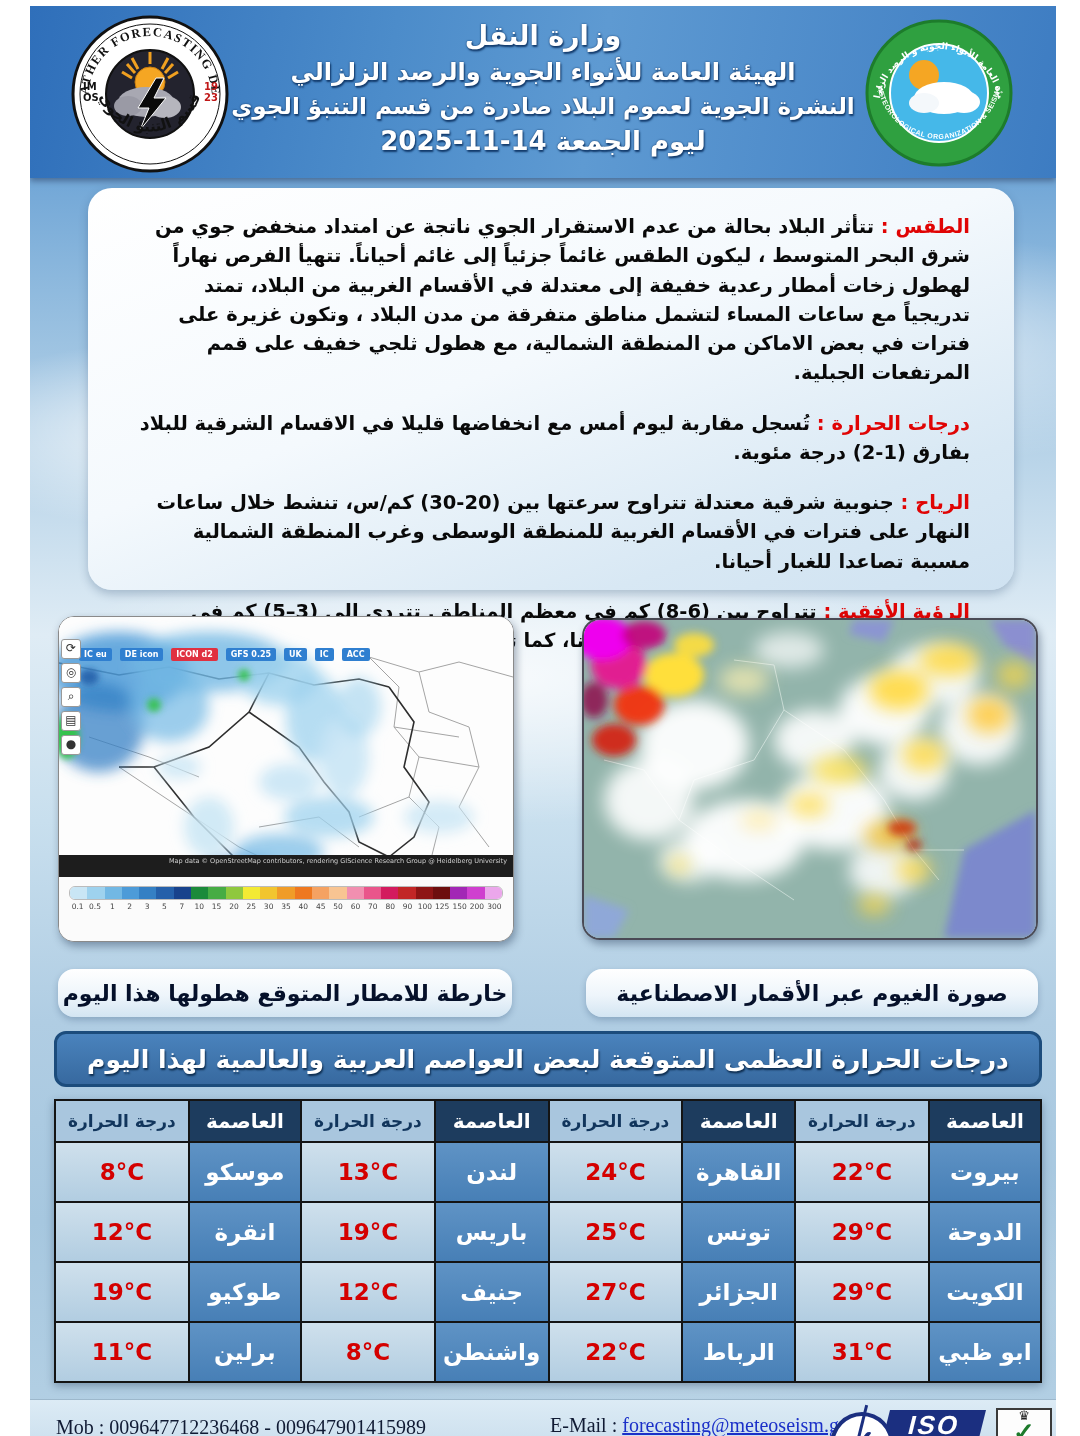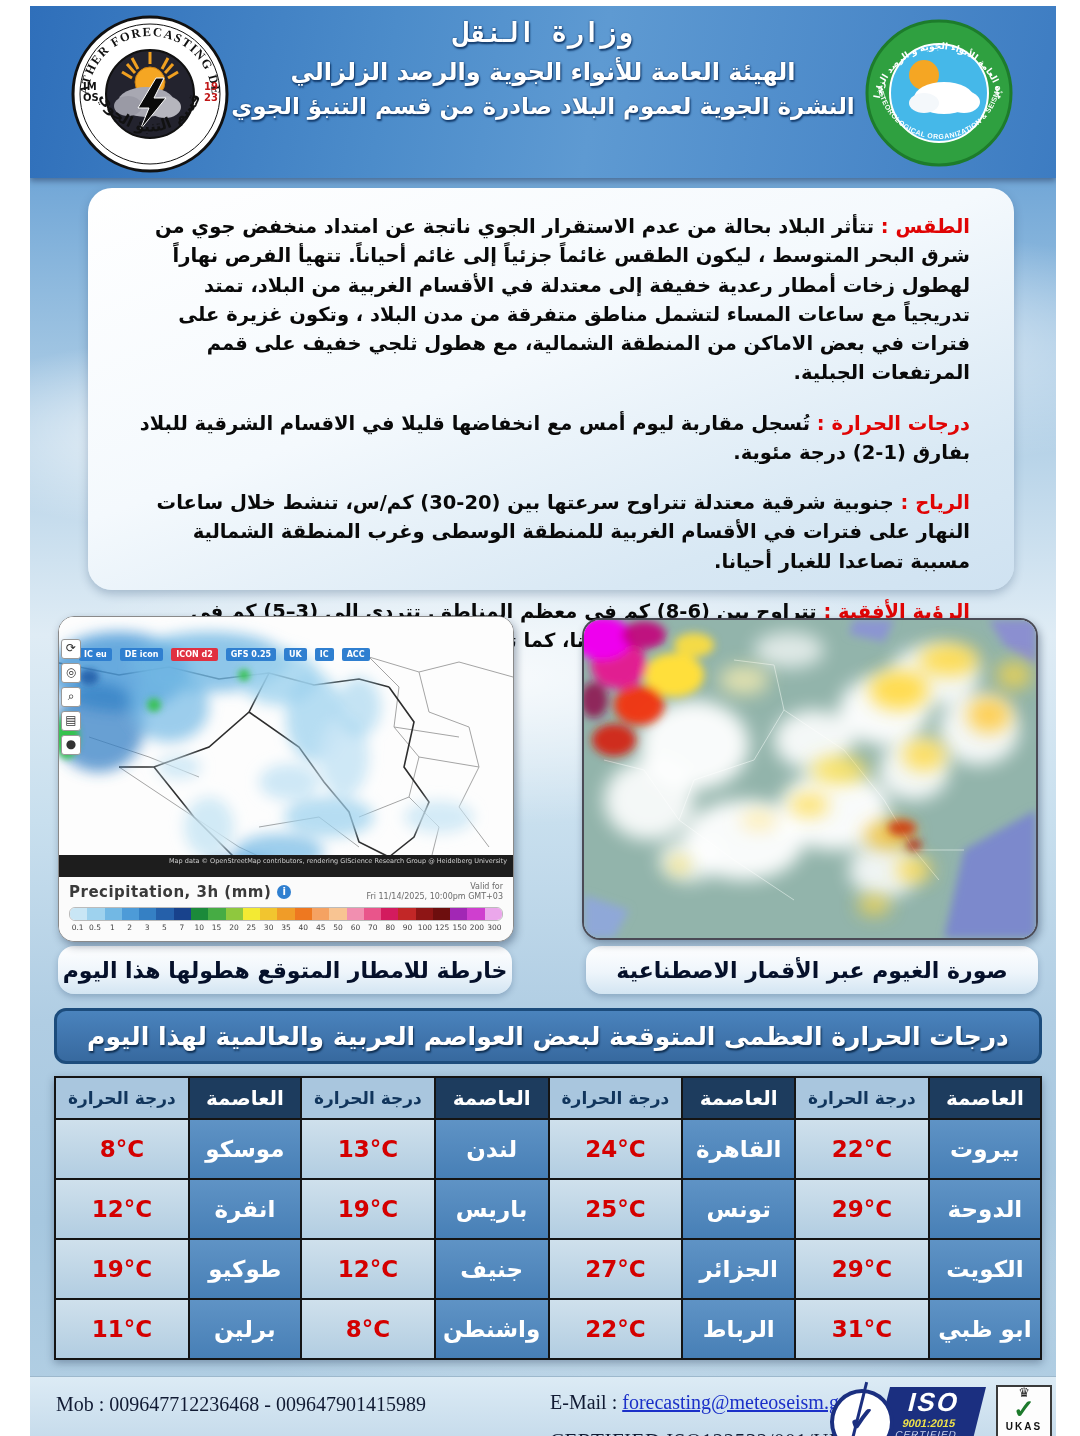--- a/index.html
+++ b/index.html
@@ -13,21 +13,21 @@
       radial-gradient(ellipse 720px 230px at 60% 88%, rgba(255,255,255,.45), transparent 70%),
       linear-gradient(180deg,#4a8ccb 0%,#669fd4 9%,#8cb8dd 19%,#b7d3e8 31%,#dfecf5 44%,#c8dfee 57%,#b0cde3 71%,#a6c7df 85%,#b4d0e4 100%);
   }
   
   .header-band{position:relative;height:172px;
     background:linear-gradient(100deg,#2f6fba 0%,#4c8cca 35%,#5e9ad2 55%,#3d7cc2 100%);
     box-shadow:0 3px 6px rgba(0,0,30,.35);}
   .title-stack{position:absolute;left:0;right:0;top:10px;text-align:center;color:#fff;
     font-weight:bold;text-shadow:1px 2px 2px #123a6b,0 0 2px #123a6b;}
   .title-stack div{line-height:1.45;}
-  .t1{font-size:27px;font-family:Liberation Mono, monospace;} .t2{font-size:24px;} .t3{font-size:23px;} .t4{font-size:26px;letter-spacing:1px;}
+  .t1{font-size:27px;} .t2{font-size:24px;} .t3{font-size:23px;} .t4{font-size:26px;letter-spacing:1px;}
   .logo{position:absolute;top:8px;}
   .logo-left{left:40px;} .logo-right{right:42px;top:12px;}
   
   .text-panel{margin:10px 42px 0 58px;height:402px;border-radius:24px;
     background:linear-gradient(160deg,#ffffff 0%,#f4f9fd 45%,#d8e8f4 80%,#cfe2f1 100%);
     box-shadow:0 4px 10px rgba(20,50,90,.25);
     padding:24px 44px 10px 44px;box-sizing:border-box;
     direction:rtl;text-align:right;color:#090909;font-weight:bold;font-size:19.5px;line-height:1.5;}
   .text-panel p{margin:0 0 21px 0;}
   .sec-label{color:#e00404;font-weight:bold;}
@@ -52,21 +52,21 @@
   .info-i{display:inline-block;width:14px;height:14px;border-radius:50%;background:#2f7fd0;color:#fff;
     font-size:10px;line-height:14px;text-align:center;font-weight:bold;vertical-align:2px;margin-left:6px;}
   .valid-box{text-align:right;color:#6a6a6a;font-size:8px;line-height:1.3;}
   .legend-bar{display:flex;height:12px;margin-top:4px;border-radius:6px;overflow:hidden;border:1px solid #bbb;}
   .leg-seg{flex:1;}
   .legend-labels{display:flex;margin-top:2px;}
   .leg-lab{flex:1;font-size:7.5px;color:#444;text-align:center;}
   .sat-panel{width:452px;height:318px;border-radius:18px;overflow:hidden;border:2px solid #4a4a55;
     box-shadow:2px 4px 8px rgba(20,40,70,.4);position:relative;margin-top:2px;}
   
-  .captions-row{display:flex;justify-content:space-between;margin:4px 18px 0 28px;}
+  .captions-row{display:flex;justify-content:space-between;margin:27px 18px 0 28px;}
   .caption-pill{height:48px;border-radius:16px;display:flex;align-items:center;justify-content:center;
     background:linear-gradient(180deg,#ffffff 0%,#eef5fb 55%,#d3e5f2 100%);
     box-shadow:0 3px 6px rgba(20,50,90,.25);
     color:#05102a;font-weight:bold;font-size:22px;direction:rtl;}
   .caption-left{width:454px;} .caption-right{width:452px;}
   
   .banner{margin:14px 14px 0 24px;height:50px;border:3px solid #1c4c7c;border-radius:12px;
     background:linear-gradient(180deg,#4a83bd 0%,#37699f 100%);
     display:flex;align-items:center;justify-content:center;direction:rtl;
     color:#fff;font-weight:bold;font-size:25px;text-shadow:1px 2px 2px #0d2c4e;}
@@ -140,20 +140,21 @@
         <text font-size="15" font-weight="bold" fill="#111">
           <textPath href="#arcBotL" startOffset="50%" text-anchor="middle">قسم التنبؤ الجوي</textPath>
         </text>
       </svg>
     </div>
 
     <div class="title-stack">
       <div class="t1">وزارة النقل</div>
       <div class="t2">الهيئة العامة للأنواء الجوية والرصد الزلزالي</div>
       <div class="t3">النشرة الجوية لعموم البلاد صادرة من قسم التنبؤ الجوي</div>
+      <div class="t4">ليوم الجمعة  14-11-2025</div>
     </div>
 
     <div class="logo logo-right">
       <svg width="150" height="150" viewBox="0 0 150 150">
         <circle cx="75" cy="75" r="72" fill="#2fa040" stroke="#1d7c2b" stroke-width="3"></circle>
         <circle cx="75" cy="75" r="49" fill="#45b8e9" stroke="#ffffff" stroke-width="2"></circle>
         <defs>
           <path id="arcTopR" d="M 16,80 A 60,60 0 0 1 134,80"></path>
           <path id="arcBotR" d="M 14,70 A 62,62 0 0 0 136,70"></path>
         </defs>
@@ -248,29 +249,20 @@
           <g filter="url(#b2)">
             <ellipse cx="8" cy="120" rx="12" ry="22" fill="#35c24d"></ellipse>
             <ellipse cx="95" cy="88" rx="7" ry="7" fill="#35c24d" opacity=".9"></ellipse>
             <ellipse cx="185" cy="58" rx="6" ry="6" fill="#35c24d" opacity=".9"></ellipse>
             <ellipse cx="30" cy="60" rx="10" ry="8" fill="#2560aa" opacity=".9"></ellipse>
           </g>
         </svg>
         <div class="attrib-bar">Map data © OpenStreetMap contributors, rendering GIScience Research Group @ Heidelberg University</div>
       </div>
       <div class="legend-block">
-        <div class="legend-head">
-          <div>
-            <span class="legend-title">Precipitation, 3h (mm)</span><span class="info-i">i</span>
-          </div>
-          <div class="valid-box">
-            <div>Valid for</div>
-            <div>Fri 11/14/2025, 10:00pm GMT+03</div>
-          </div>
-        </div>
         <div class="legend-bar">
             <span class="leg-seg" style="background: rgb(201, 230, 245);"></span>
             <span class="leg-seg" style="background: rgb(158, 210, 238);"></span>
             <span class="leg-seg" style="background: rgb(114, 184, 228);"></span>
             <span class="leg-seg" style="background: rgb(77, 155, 216);"></span>
             <span class="leg-seg" style="background: rgb(53, 128, 196);"></span>
             <span class="leg-seg" style="background: rgb(37, 96, 170);"></span>
             <span class="leg-seg" style="background: rgb(24, 66, 140);"></span>
             <span class="leg-seg" style="background: rgb(27, 138, 58);"></span>
             <span class="leg-seg" style="background: rgb(70, 172, 68);"></span>

